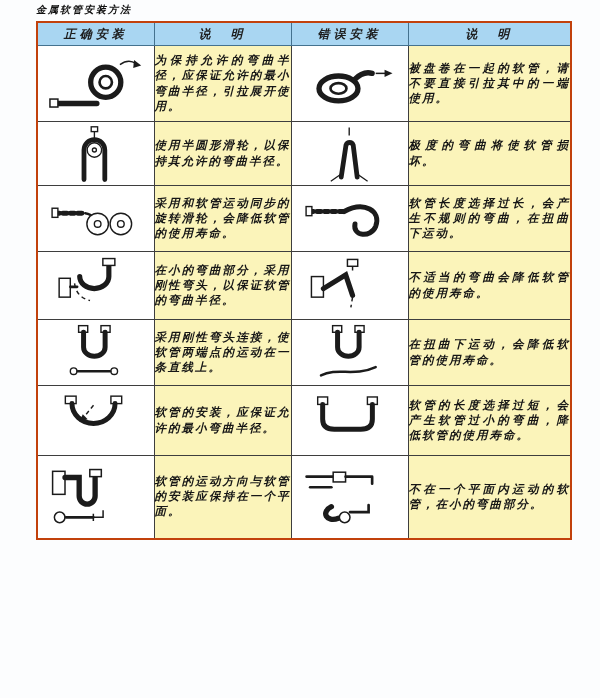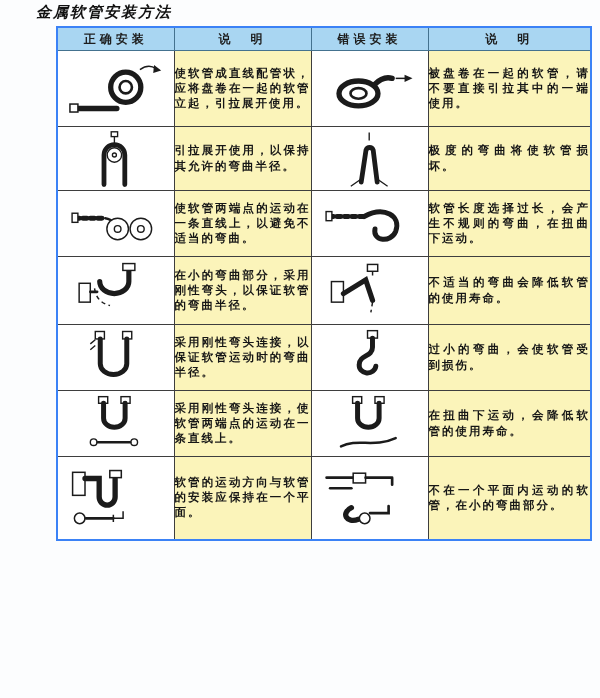--- a/index.html
+++ b/index.html
@@ -7,33 +7,34 @@
     width:600px;height:698px;
     background:#fcfdfe;
     font-family:"DejaVu Sans","Liberation Sans",sans-serif;
     color:#1c1c1c;
     overflow:hidden;
   }
   .page{position:relative;width:600px;height:698px;}
   .title{
     margin:0;
     padding:3px 0 4px 36px;
-    font-size:15px;
+    font-size:10px;
     font-weight:bold;
     font-style:italic;
     font-family:"DejaVu Serif","Liberation Serif",serif;
     letter-spacing:2px;
     color:#111;
   }
   table.install{
-    margin-left:56px;
+    margin-left:36px;
     width:534px;
     border-collapse:collapse;
     table-layout:fixed;
-    border:2px solid #3b82f6;
+    border:2px solid #c2410c;
+    font-style:italic;
   }
   table.install th{
     background:#a9d6f2;
     border:1px solid #44728f;
     height:22px;
     font-size:12px;
     font-weight:bold;
     letter-spacing:4px;
     color:#1d1d1d;
     padding:0;
@@ -94,21 +95,21 @@
         <td class="img">
           <svg class="illus" width="102" height="62" viewBox="0 0 110 70" aria-label="coiled-hose-stood-up-and-unrolled">
             <circle class="h" cx="66" cy="33" r="17"></circle>
               <circle class="m" cx="66" cy="33" r="7"></circle>
             <path class="h" d="M12 57 H56"></path>
               <rect class="t w" x="3" y="52" width="9" height="9"></rect>
             <path class="t" d="M82 13 Q92 6 100 12"></path>
               <polygon class="f" points="98,8 106,14 97,17"></polygon>
           </svg>
         </td>
-        <td class="note">使软管成直线配管状，应将盘卷在一起的软管立起，引拉展开使用。</td>
+        <td class="note">为保持允许的弯曲半径，应保证允许的最小弯曲半径，引拉展开使用。</td>
         <td class="img">
           <svg class="illus" width="102" height="62" viewBox="0 0 110 70" aria-label="coiled-hose-pulled-directly-from-one-end">
             <ellipse class="h" cx="42" cy="40" rx="22" ry="14"></ellipse>
               <ellipse class="m" cx="42" cy="40" rx="9" ry="6"></ellipse>
             <path class="h" d="M60 30 Q70 20 80 23"></path>
             <path class="t" d="M84 23 H96"></path>
               <polygon class="f" points="94,19 103,23 94,27"></polygon>
           </svg>
         </td>
         <td class="note">被盘卷在一起的软管，请不要直接引拉其中的一端使用。</td>
@@ -117,21 +118,21 @@
       <tr style="height:64px">
         <td class="img">
           <svg class="illus" width="96" height="56" viewBox="0 0 110 70" aria-label="hose-over-semicircular-pulley">
             <path class="t" d="M53 3 V16"></path>
               <rect class="t w" x="49" y="1" width="8" height="6"></rect>
             <path class="h" d="M40 67 V30 A13 13 0 0 1 66 30 V67"></path>
             <circle class="t w" cx="53" cy="30" r="9"></circle>
               <circle class="t" cx="53" cy="30" r="2.5"></circle>
           </svg>
         </td>
-        <td class="note">引拉展开使用，以保持其允许的弯曲半径。</td>
+        <td class="note">使用半圆形滑轮，以保持其允许的弯曲半径。</td>
         <td class="img">
           <svg class="illus" width="96" height="56" viewBox="0 0 110 70" aria-label="hose-with-extreme-sharp-bend">
             <path class="t" d="M54 2 V12"></path>
             <path class="h" d="M44 64 L50 24 A5 6 0 0 1 59 24 L64 64"></path>
             <path class="t" d="M44 60 L31 69 M64 60 L77 69"></path>
           </svg>
         </td>
         <td class="note">极度的弯曲将使软管损坏。</td>
       </tr>
 
@@ -140,21 +141,21 @@
           <svg class="illus" width="100" height="58" viewBox="0 0 110 70" aria-label="hose-on-synchronized-rotating-pulleys">
             <path class="h d" d="M6 28 H40"></path>
               <rect class="t w" x="2" y="22" width="7" height="11"></rect>
             <path class="m" d="M42 28 Q49 29 51 33"></path>
             <circle class="t w" cx="57" cy="41" r="13"></circle>
               <circle class="t" cx="57" cy="41" r="4"></circle>
             <circle class="t w" cx="85" cy="41" r="13"></circle>
               <circle class="t" cx="85" cy="41" r="4"></circle>
           </svg>
         </td>
-        <td class="note">使软管两端点的运动在一条直线上，以避免不适当的弯曲。</td>
+        <td class="note">采用和软管运动同步的旋转滑轮，会降低软管的使用寿命。</td>
         <td class="img">
           <svg class="illus" width="100" height="58" viewBox="0 0 110 70" aria-label="over-long-hose-with-irregular-loop">
             <path class="h d" d="M6 26 H48"></path>
               <rect class="t w" x="2" y="20" width="7" height="11"></rect>
             <path class="h" d="M48 26 C72 13 93 25 86 44 C80 58 58 56 61 41"></path>
           </svg>
         </td>
         <td class="note">软管长度选择过长，会产生不规则的弯曲，在扭曲下运动。</td>
       </tr>
 
@@ -173,38 +174,20 @@
           <svg class="illus" width="100" height="60" viewBox="0 0 110 70" aria-label="improper-sharp-bend-between-fittings">
             <rect class="t w" x="10" y="24" width="14" height="24"></rect>
             <path class="h" d="M24 38 L50 22 L58 46"></path>
             <rect class="t w" x="52" y="4" width="12" height="8"></rect>
             <path class="t d" d="M58 12 V19 M58 48 L56 60"></path>
           </svg>
         </td>
         <td class="note">不适当的弯曲会降低软管的使用寿命。</td>
       </tr>
 
-      <tr style="height:66px">
-        <td class="img">
-          <svg class="illus" width="96" height="58" viewBox="0 0 110 70" aria-label="rigid-elbow-connection-deep-u-loop">
-            <rect class="t w" x="30" y="3" width="11" height="9"></rect>
-              <rect class="t w" x="63" y="3" width="11" height="9"></rect>
-            <path class="h" d="M36 12 V42 A16 13 0 0 0 68 42 V12"></path>
-            <path class="t" d="M24 18 L30 13 M24 25 L30 20"></path>
-          </svg>
-        </td>
-        <td class="note">采用刚性弯头连接，以保证软管运动时的弯曲半径。</td>
-        <td class="img">
-          <svg class="illus" width="96" height="58" viewBox="0 0 110 70" aria-label="too-small-bend-hook-shape">
-            <rect class="t w" x="52" y="2" width="12" height="9"></rect>
-            <path class="h" d="M58 11 V22 C58 34 42 31 42 43 A10 9 0 0 0 62 45"></path>
-          </svg>
-        </td>
-        <td class="note">过小的弯曲，会使软管受到损伤。</td>
-      </tr>
 
       <tr style="height:66px">
         <td class="img">
           <svg class="illus" width="100" height="58" viewBox="0 0 110 70" aria-label="u-loop-with-end-motion-on-straight-line">
             <rect class="t w" x="34" y="2" width="11" height="8"></rect>
               <rect class="t w" x="61" y="2" width="11" height="8"></rect>
             <path class="h" d="M40 10 V28 A13 11 0 0 0 66 28 V10"></path>
             <circle class="t" cx="28" cy="57" r="4"></circle>
               <path class="m" d="M33 57 H72"></path>
               <circle class="t" cx="77" cy="57" r="4"></circle>
@@ -216,20 +199,40 @@
             <rect class="t w" x="34" y="2" width="11" height="8"></rect>
               <rect class="t w" x="61" y="2" width="11" height="8"></rect>
             <path class="h" d="M40 10 V28 A13 11 0 0 0 66 28 V10"></path>
             <path class="m" d="M20 62 C40 52 60 64 86 52"></path>
           </svg>
         </td>
         <td class="note">在扭曲下运动，会降低软管的使用寿命。</td>
       </tr>
 
 
+      <tr style="height:70px">
+        <td class="img">
+          <svg class="illus" width="100" height="58" viewBox="0 0 110 70" aria-label="wide-u-with-minimum-bend-radius">
+            <rect class="t w" x="18" y="5" width="13" height="9"></rect>
+              <rect class="t w" x="73" y="5" width="13" height="9"></rect>
+            <path class="h" d="M26 14 A26 24 0 0 0 78 14"></path>
+            <path class="t d" d="M52 16 L39 32"></path>
+              <polygon class="f" points="35,36 39,27 45,33"></polygon>
+          </svg>
+        </td>
+        <td class="note">软管的安装，应保证允许的最小弯曲半径。</td>
+        <td class="img">
+          <svg class="illus" width="100" height="58" viewBox="0 0 110 70" aria-label="too-short-hose-flat-u-small-bend">
+            <rect class="t w" x="16" y="6" width="12" height="9"></rect>
+              <rect class="t w" x="76" y="6" width="12" height="9"></rect>
+            <path class="h" d="M22 15 V33 Q22 45 36 45 H68 Q82 45 82 33 V15"></path>
+          </svg>
+        </td>
+        <td class="note">软管的长度选择过短，会产生软管过小的弯曲，降低软管的使用寿命。</td>
+      </tr>
 
       <tr style="height:83px">
         <td class="img">
           <svg class="illus" width="100" height="62" viewBox="0 0 110 70" aria-label="hose-motion-kept-in-one-plane">
             <rect class="t w" x="6" y="6" width="14" height="26"></rect>
             <path class="h" d="M20 13 H36 V34 A9 9 0 0 0 54 34 V13"></path>
             <rect class="t w" x="48" y="4" width="13" height="8"></rect>
             <circle class="t" cx="14" cy="58" r="6"></circle>
               <path class="m" d="M21 58 H52"></path>
             <path class="t" d="M52 54 V62 M52 58 H63 V50"></path>

